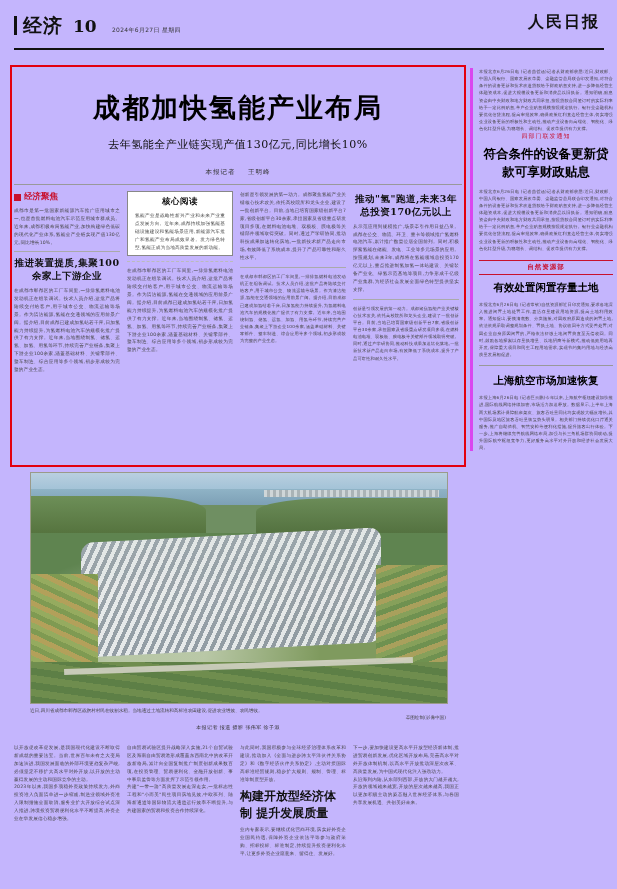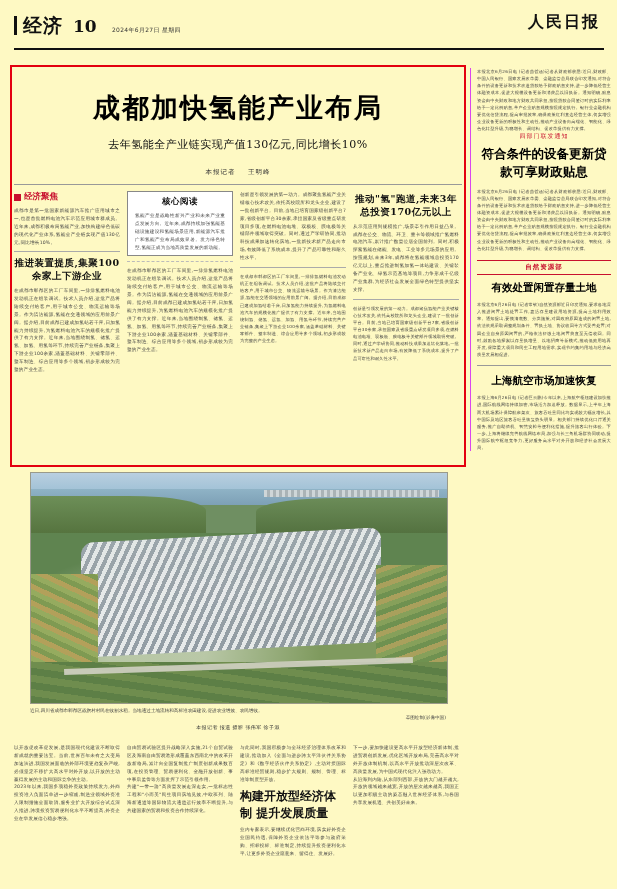--- a/index.html
+++ b/index.html
@@ -3,21 +3,21 @@
 <meta charset="utf-8">
 <style>
   html,body{margin:0;padding:0;}
   body{
     width:617px;height:889px;
     background:#ffffff;
     font-family:"DejaVu Sans","Liberation Sans",sans-serif;
     color:#111;
     overflow:hidden;
   }
-  .page{position:relative;width:617px;height:889px;background:#fef9c3;}
+  .page{position:relative;width:617px;height:889px;background:#c4b5fd;}
 
   
   .masthead{
     position:absolute;left:14px;top:14px;width:590px;height:34px;
     border-bottom:2px solid #111;
   }
   .mh-left{position:absolute;left:0;top:2px;display:flex;align-items:flex-end;gap:6px;}
   .mh-bar{width:3px;height:19px;background:#111;}
   .mh-section{
     font-family:"DejaVu Serif","Liberation Serif",serif;
@@ -37,21 +37,21 @@
     font-size:16px;font-weight:bold;letter-spacing:2px;
     color:#111;
   }
 
   
   .body-area{position:absolute;left:14px;top:68px;width:590px;height:823px;}
 
   .left-zone{position:absolute;left:0;top:0;width:448px;}
   .right-col{
     position:absolute;left:456px;top:0;width:134px;
-    border-left:1px solid #d946ef;padding-left:6px;
+    border-left:3px solid #d946ef;padding-left:6px;
   }
 
   
   .redbox{
     position:absolute;left:-4px;top:-3px;width:452px;height:398px;
     border:2.5px solid #e3000f;pointer-events:none;
   }
 
   
   .headline{

